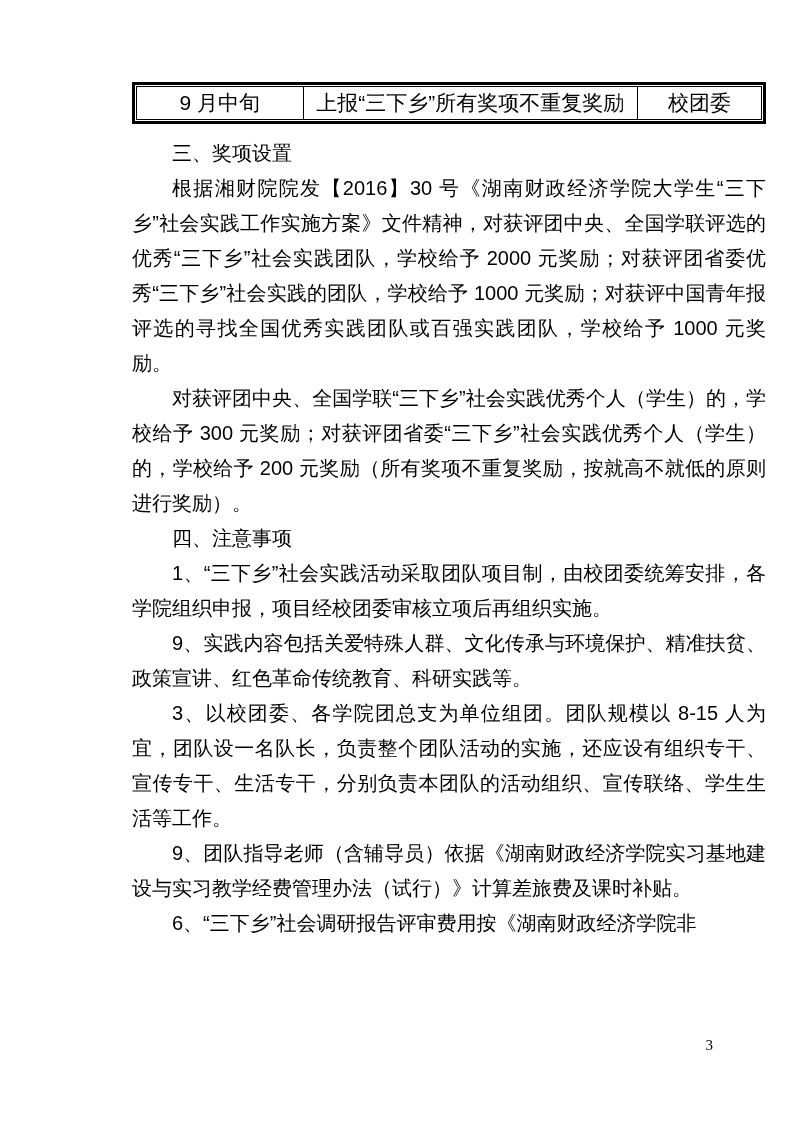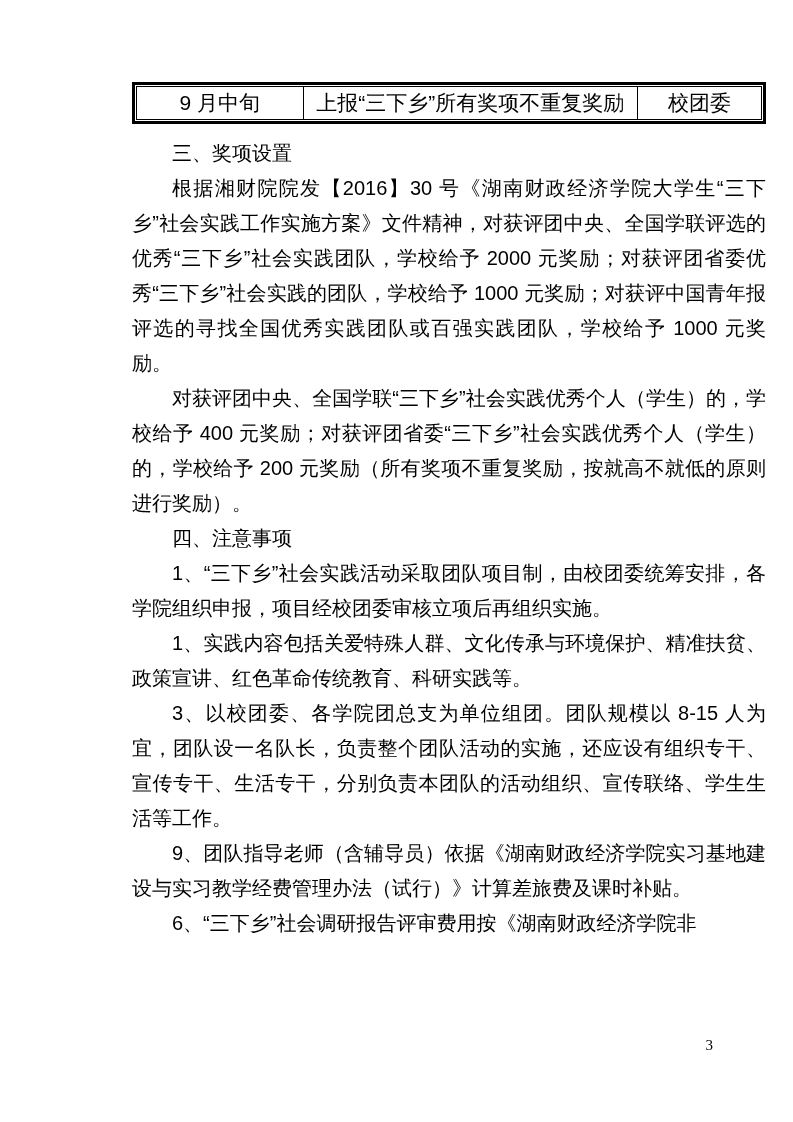--- a/index.html
+++ b/index.html
@@ -87,24 +87,24 @@
           <td class="col-task">上报“三下乡”所有奖项不重复奖励</td>
           <td class="col-unit">校团委</td>
         </tr>
       </tbody>
         </table>
     </div>
 
     <div class="textblock">
       <p class="heading">三、奖项设置</p>
       <p>根据湘财院院发【2016】30 号《湖南财政经济学院大学生“三下乡”社会实践工作实施方案》文件精神，对获评团中央、全国学联评选的优秀“三下乡”社会实践团队，学校给予 2000 元奖励；对获评团省委优秀“三下乡”社会实践的团队，学校给予 1000 元奖励；对获评中国青年报评选的寻找全国优秀实践团队或百强实践团队，学校给予 1000 元奖励。</p>
-      <p>对获评团中央、全国学联“三下乡”社会实践优秀个人（学生）的，学校给予 400 元奖励；对获评团省委“三下乡”社会实践优秀个人（学生）的，学校给予 200 元奖励（所有奖项不重复奖励，按就高不就低的原则进行奖励）。</p>
+      <p>对获评团中央、全国学联“三下乡”社会实践优秀个人（学生）的，学校给予 300 元奖励；对获评团省委“三下乡”社会实践优秀个人（学生）的，学校给予 200 元奖励（所有奖项不重复奖励，按就高不就低的原则进行奖励）。</p>
       <p class="heading">四、注意事项</p>
       <p>1、“三下乡”社会实践活动采取团队项目制，由校团委统筹安排，各学院组织申报，项目经校团委审核立项后再组织实施。</p>
-      <p>1、实践内容包括关爱特殊人群、文化传承与环境保护、精准扶贫、政策宣讲、红色革命传统教育、科研实践等。</p>
+      <p>9、实践内容包括关爱特殊人群、文化传承与环境保护、精准扶贫、政策宣讲、红色革命传统教育、科研实践等。</p>
       <p>3、以校团委、各学院团总支为单位组团。团队规模以 8-15 人为宜，团队设一名队长，负责整个团队活动的实施，还应设有组织专干、宣传专干、生活专干，分别负责本团队的活动组织、宣传联络、学生生活等工作。</p>
       <p>9、团队指导老师（含辅导员）依据《湖南财政经济学院实习基地建设与实习教学经费管理办法（试行）》计算差旅费及课时补贴。</p>
       <p>6、“三下乡”社会调研报告评审费用按《湖南财政经济学院非</p>
     </div>
 
   </div>
 
   <div class="page-number">3</div>
 </div>
 

